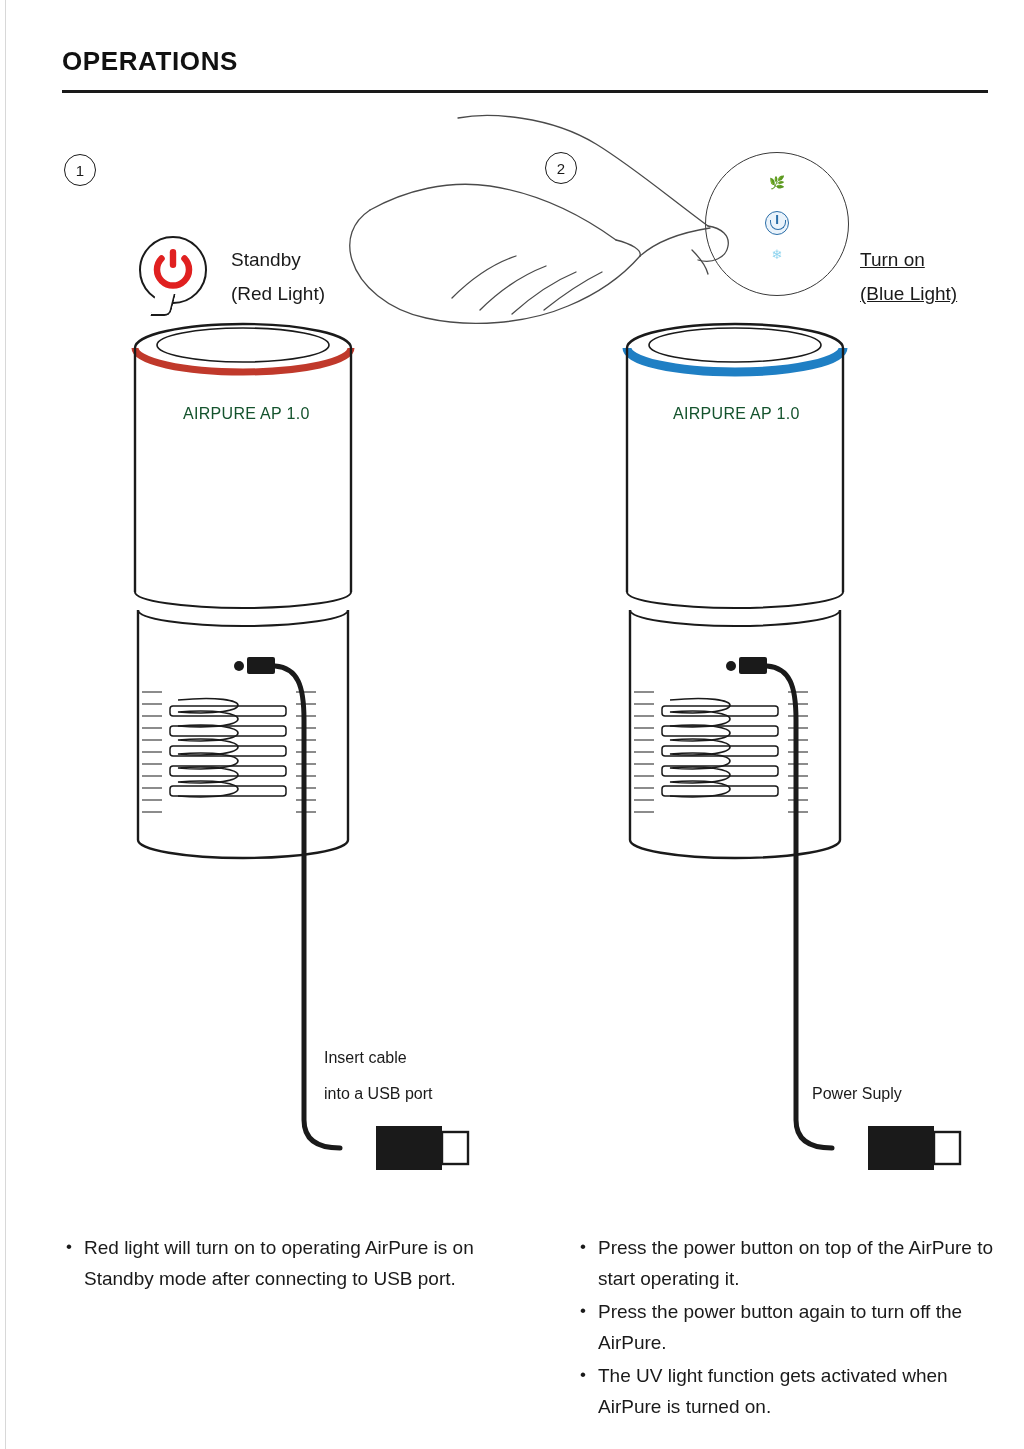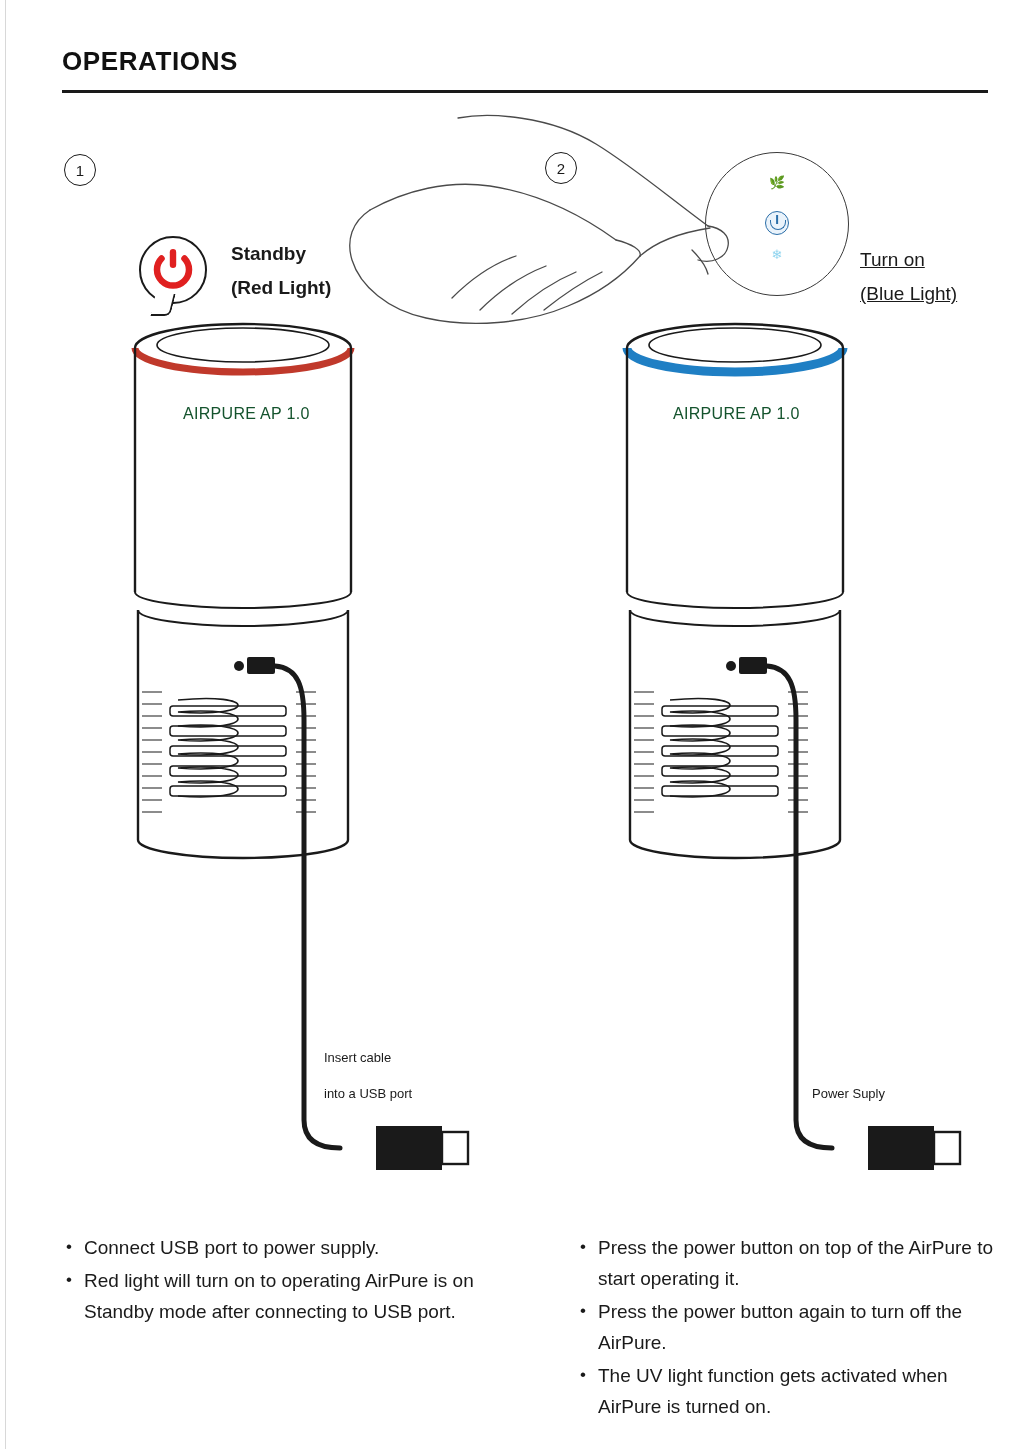--- a/index.html
+++ b/index.html
@@ -62,21 +62,21 @@
   #step2 { left: 545px; top: 152px; }
 
   
   .callout {
     position: absolute;
     font-size: 19px;
     line-height: 34px;
     color: #1a1a1a;
     white-space: nowrap;
   }
-  #label-standby { left: 231px; top: 237px; font-weight: bold; }
+  #label-standby { left: 231px; top: 243px; }
   #label-turnon  { left: 860px; top: 243px; text-decoration: underline; }
 
   
   .power-badge {
     position: absolute;
     left: 139px; top: 236px;
     width: 68px; height: 68px;
   }
   .power-badge .ring {
     position: absolute; inset: 0;
@@ -156,21 +156,21 @@
     letter-spacing: 0.3px;
     color: #14532d;
     white-space: nowrap;
   }
   #name-left  { left: 183px; top: 405px; }
   #name-right { left: 673px; top: 405px; }
 
   
   .cable-label {
     position: absolute;
-    font-size: 13px;
+    font-size: 16px;
     line-height: 36px;
     color: #1a1a1a;
     white-space: nowrap;
   }
   #label-insert { left: 324px; top: 1040px; }
   #label-supply { left: 812px; top: 1076px; }
 
   
   .bullets {
     position: absolute;
@@ -319,21 +319,20 @@
   <div class="device-name" id="name-right">AIRPURE AP 1.0</div>
 
   <div class="cable-label" id="label-insert">
     <div>Insert cable</div>
     <div>into a USB port</div>
   </div>
   <div class="cable-label" id="label-supply">Power Suply</div>
 
   <div class="bullets" id="bullets-left">
     <ul>
-      <li>Connect USB port to power supply.</li>
       <li>Red light will turn on to operating AirPure is on Standby mode after connecting to USB port.</li>
     </ul>
   </div>
 
   <div class="bullets" id="bullets-right">
     <ul>
       <li>Press the power button on top of the AirPure to start operating it.</li>
       <li>Press the power button again to turn off the AirPure.</li>
       <li>The UV light function gets activated when AirPure is turned on.</li>
     </ul>

